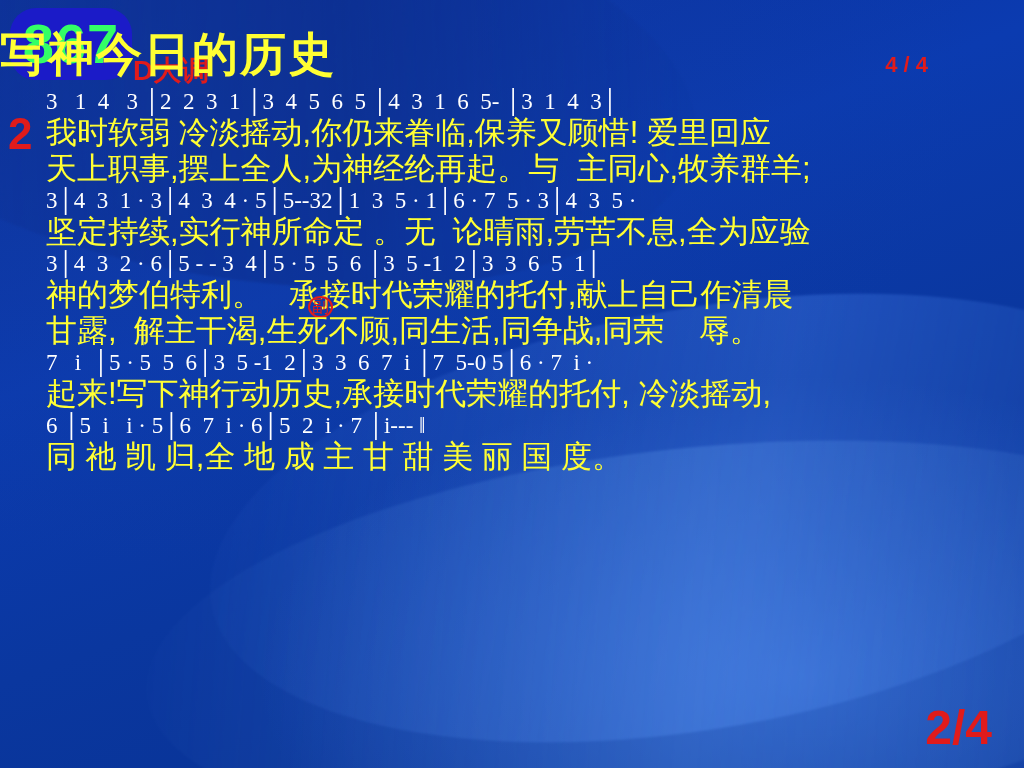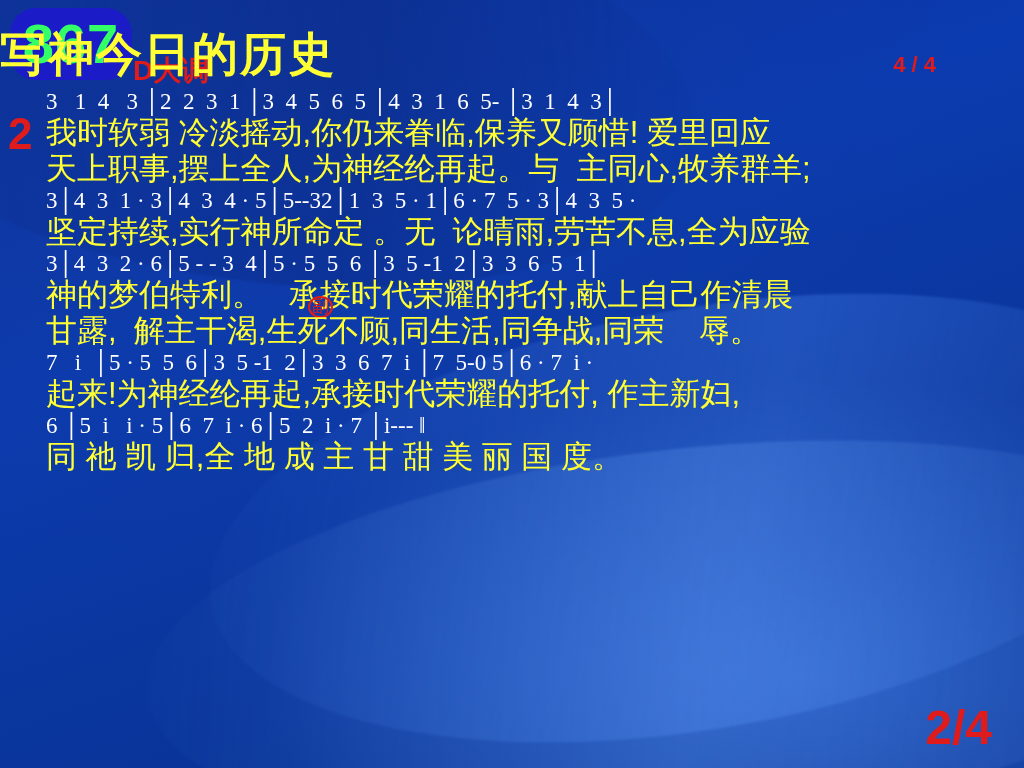--- a/index.html
+++ b/index.html
@@ -88,21 +88,21 @@
     left: 0;
     right: 4px;
     top: 24px;
     font-size: 46px;
     font-weight: bold;
     color: #ffff33;
     letter-spacing: 2px;
   }
   .time-sig {
     position: absolute;
-    right: 88px;
+    right: 96px;
     top: 52px;
     font-size: 22px;
     font-weight: bold;
     color: #e01b1b;
     text-align: right;
   }
 
   
   .body {
     position: absolute;
@@ -195,21 +195,21 @@
       <div class="lyrics">神的梦伯特利。   承接时代荣耀的托付,献上自己作清晨</div>
       <div class="chorus-mark" style="left:308px; top:46px;">副</div>
     </div>
 
     <div class="line">
       <div class="lyrics">甘露,  解主干渴,生死不顾,同生活,同争战,同荣    辱。</div>
     </div>
 
     <div class="line">
       <div class="notes">7   i  │5 · 5  5  6│3  5 -1  2│3  3  6  7  i │7  5-0 5│6 · 7  i ·</div>
-      <div class="lyrics">起来!为神经纶再起,承接时代荣耀的托付, 作主新妇,</div>
+      <div class="lyrics">起来!写下神行动历史,承接时代荣耀的托付, 冷淡摇动,</div>
     </div>
 
     <div class="line">
       <div class="notes">6 │5  i   i · 5│6  7  i · 6│5  2  i · 7 │i--- ‖</div>
       <div class="lyrics">同 祂 凯 归,全 地 成 主 甘 甜 美 丽 国 度。</div>
     </div>
 
   </div>
 
   <div class="page-num">2/4</div>

